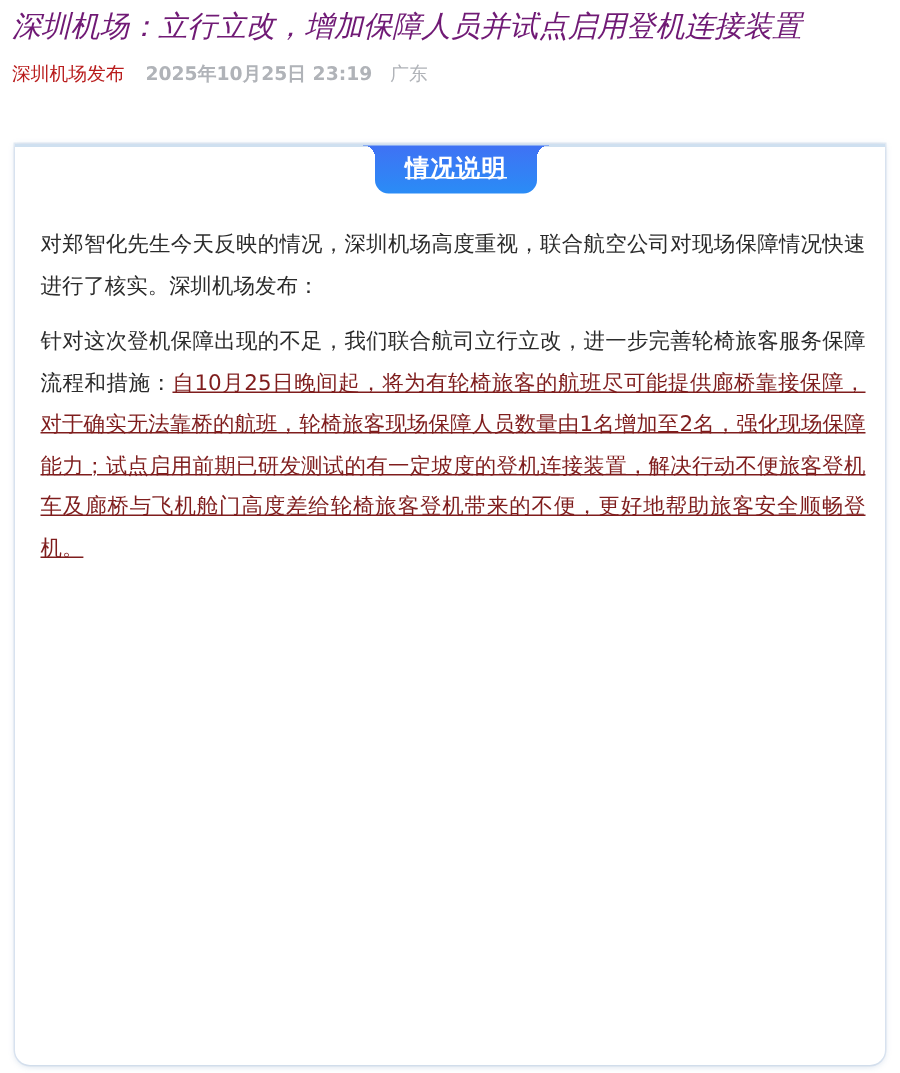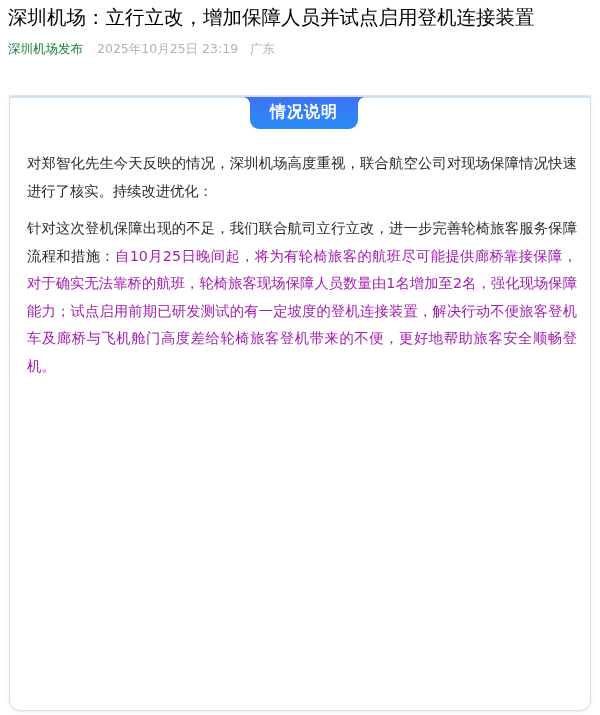--- a/index.html
+++ b/index.html
@@ -1,47 +1,47 @@
 <!DOCTYPE html>
 <html><head>
 <meta charset="utf-8">
 <style>
   html, body { margin:0; padding:0; background:#ffffff; }
   body { width:600px; height:715px; overflow:hidden; position:relative;
          font-family:"DejaVu Sans","Liberation Sans",sans-serif; color:#222; }
   .title { position:absolute; left:8px; top:4px; width:590px; font-size:19.5px; line-height:28px;
-           color:#000000; white-space:nowrap; letter-spacing:0px; }
+           color:#701a75; white-space:nowrap; letter-spacing:0px;font-style:italic; }
   .meta { position:absolute; left:8px; top:40px; font-size:12.5px; line-height:18px; color:#b0b3b8; white-space:nowrap; }
-  .meta .source { color:#15803d; margin-right:10px; }
-  .meta .time { margin-right:8px; }
+  .meta .source { color:#b91c1c; margin-right:10px; }
+  .meta .time { margin-right:8px;font-weight:bold; }
   .card { position:absolute; left:10px; top:96px; width:580px; height:612px;
           border-top:2px solid #cfe0f0; border-radius:0 0 10px 10px;
           background:#ffffff;
           box-shadow: 0 1px 4px rgba(120,150,190,0.28), 0 0 0 1px rgba(220,230,242,0.7); }
   .badge { position:absolute; left:250px; top:97px; width:108px; height:32px;
            background:linear-gradient(180deg,#3f72f4 0%,#2a8cf6 100%);
            border-radius:0 0 9px 9px; color:#fff; font-weight:bold; font-size:16px;
-           text-align:center; line-height:30px; letter-spacing:1px; }
+           text-align:center; line-height:30px; letter-spacing:1px;text-decoration:underline; }
   .badge::before, .badge::after { content:""; position:absolute; top:0; width:8px; height:8px; }
   .badge::before { left:-8px; background:radial-gradient(circle at 0 100%, transparent 8px, #3f72f4 8px); }
   .badge::after { right:-8px; background:radial-gradient(circle at 100% 100%, transparent 8px, #3f72f4 8px); }
   .body { position:absolute; left:27px; top:150px; width:550px; font-size:14.3px; line-height:27.5px; color:#2b2b2b; }
   .body p { margin:0 0 10px 0; text-align:justify; }
-  .hl { color:#a21caf; }
+  .hl { color:#7f1d1d;text-decoration:underline; }
 </style>
 </head>
 <body>
 
 <div class="title">深圳机场：立行立改，增加保障人员并试点启用登机连接装置</div>
 
 <div class="meta">
   <span class="source">深圳机场发布</span>
   <span class="time">2025年10月25日 23:19</span>
   <span class="loc">广东</span>
 </div>
 
 <div class="card"></div>
 <div class="badge">情况说明</div>
 
 <div class="body">
-  <p>对郑智化先生今天反映的情况，深圳机场高度重视，联合航空公司对现场保障情况快速进行了核实。持续改进优化：</p>
+  <p>对郑智化先生今天反映的情况，深圳机场高度重视，联合航空公司对现场保障情况快速进行了核实。深圳机场发布：</p>
   <p><span>针对这次登机保障出现的不足，我们联合航司立行立改，进一步完善轮椅旅客服务保障流程和措施：</span><span class="hl">自10月25日晚间起，将为有轮椅旅客的航班尽可能提供廊桥靠接保障，对于确实无法靠桥的航班，轮椅旅客现场保障人员数量由1名增加至2名，强化现场保障能力；试点启用前期已研发测试的有一定坡度的登机连接装置，解决行动不便旅客登机车及廊桥与飞机舱门高度差给轮椅旅客登机带来的不便，更好地帮助旅客安全顺畅登机。</span></p>
 </div>
 
 </body></html>

